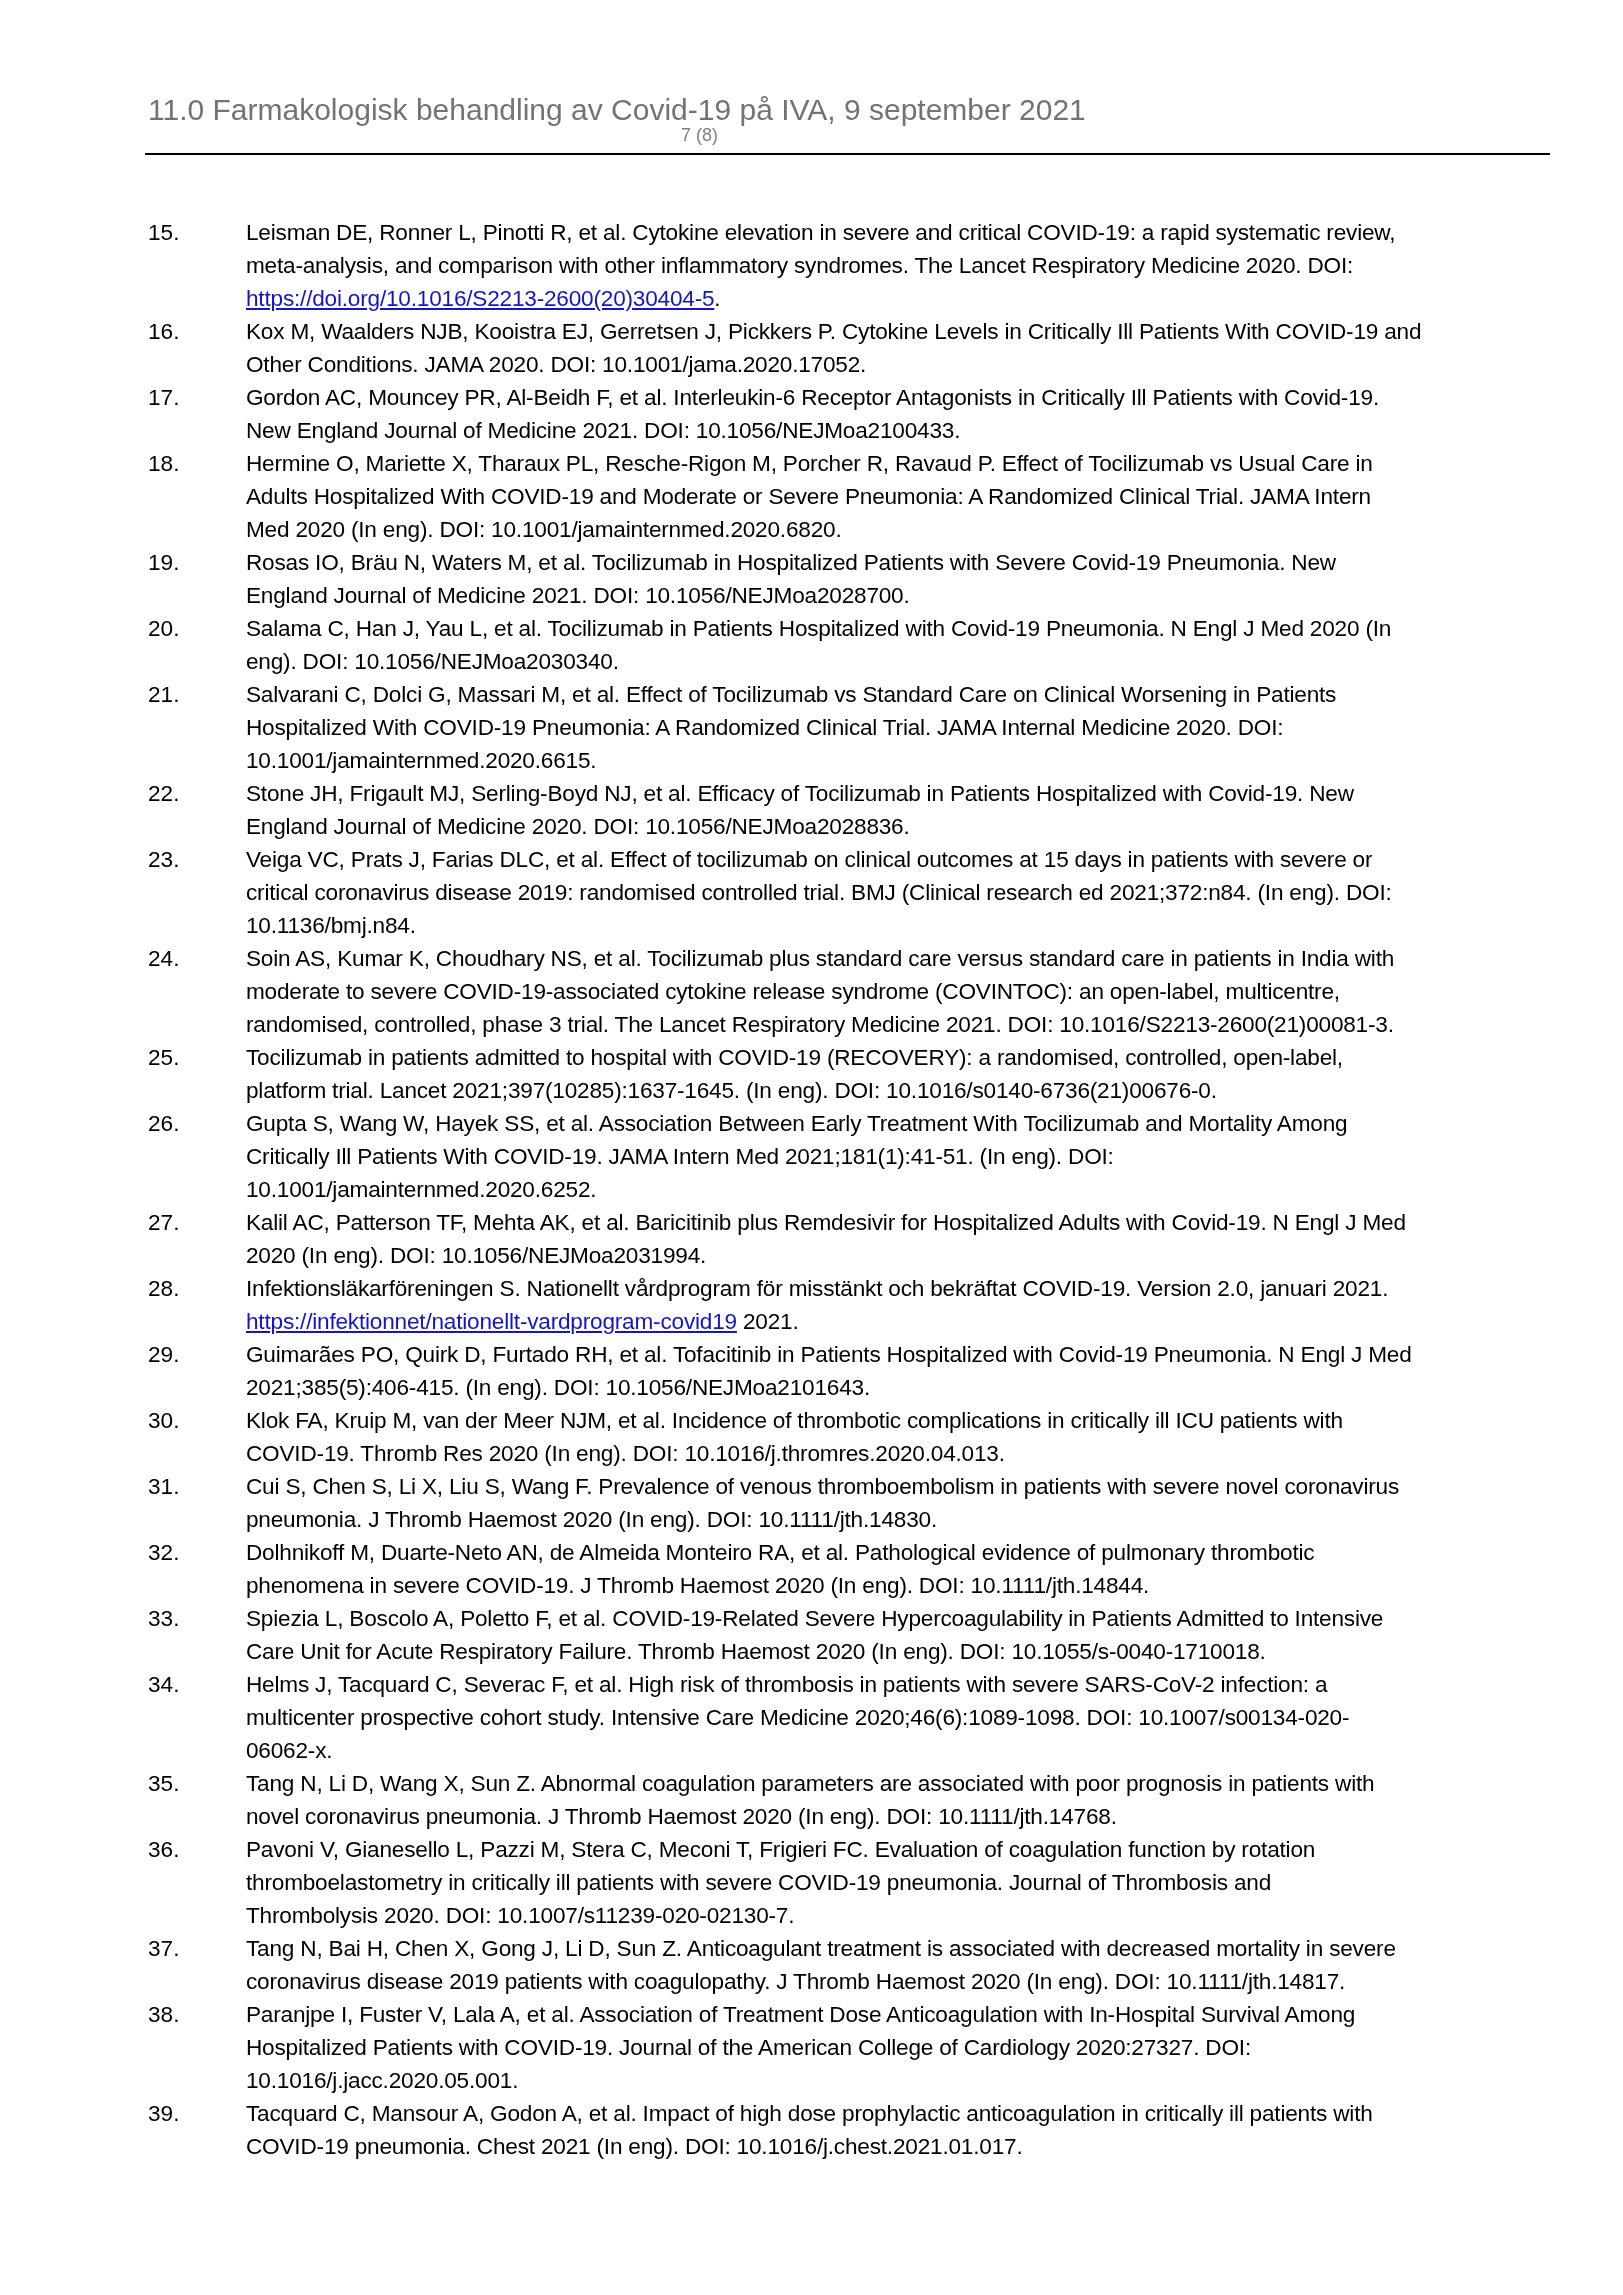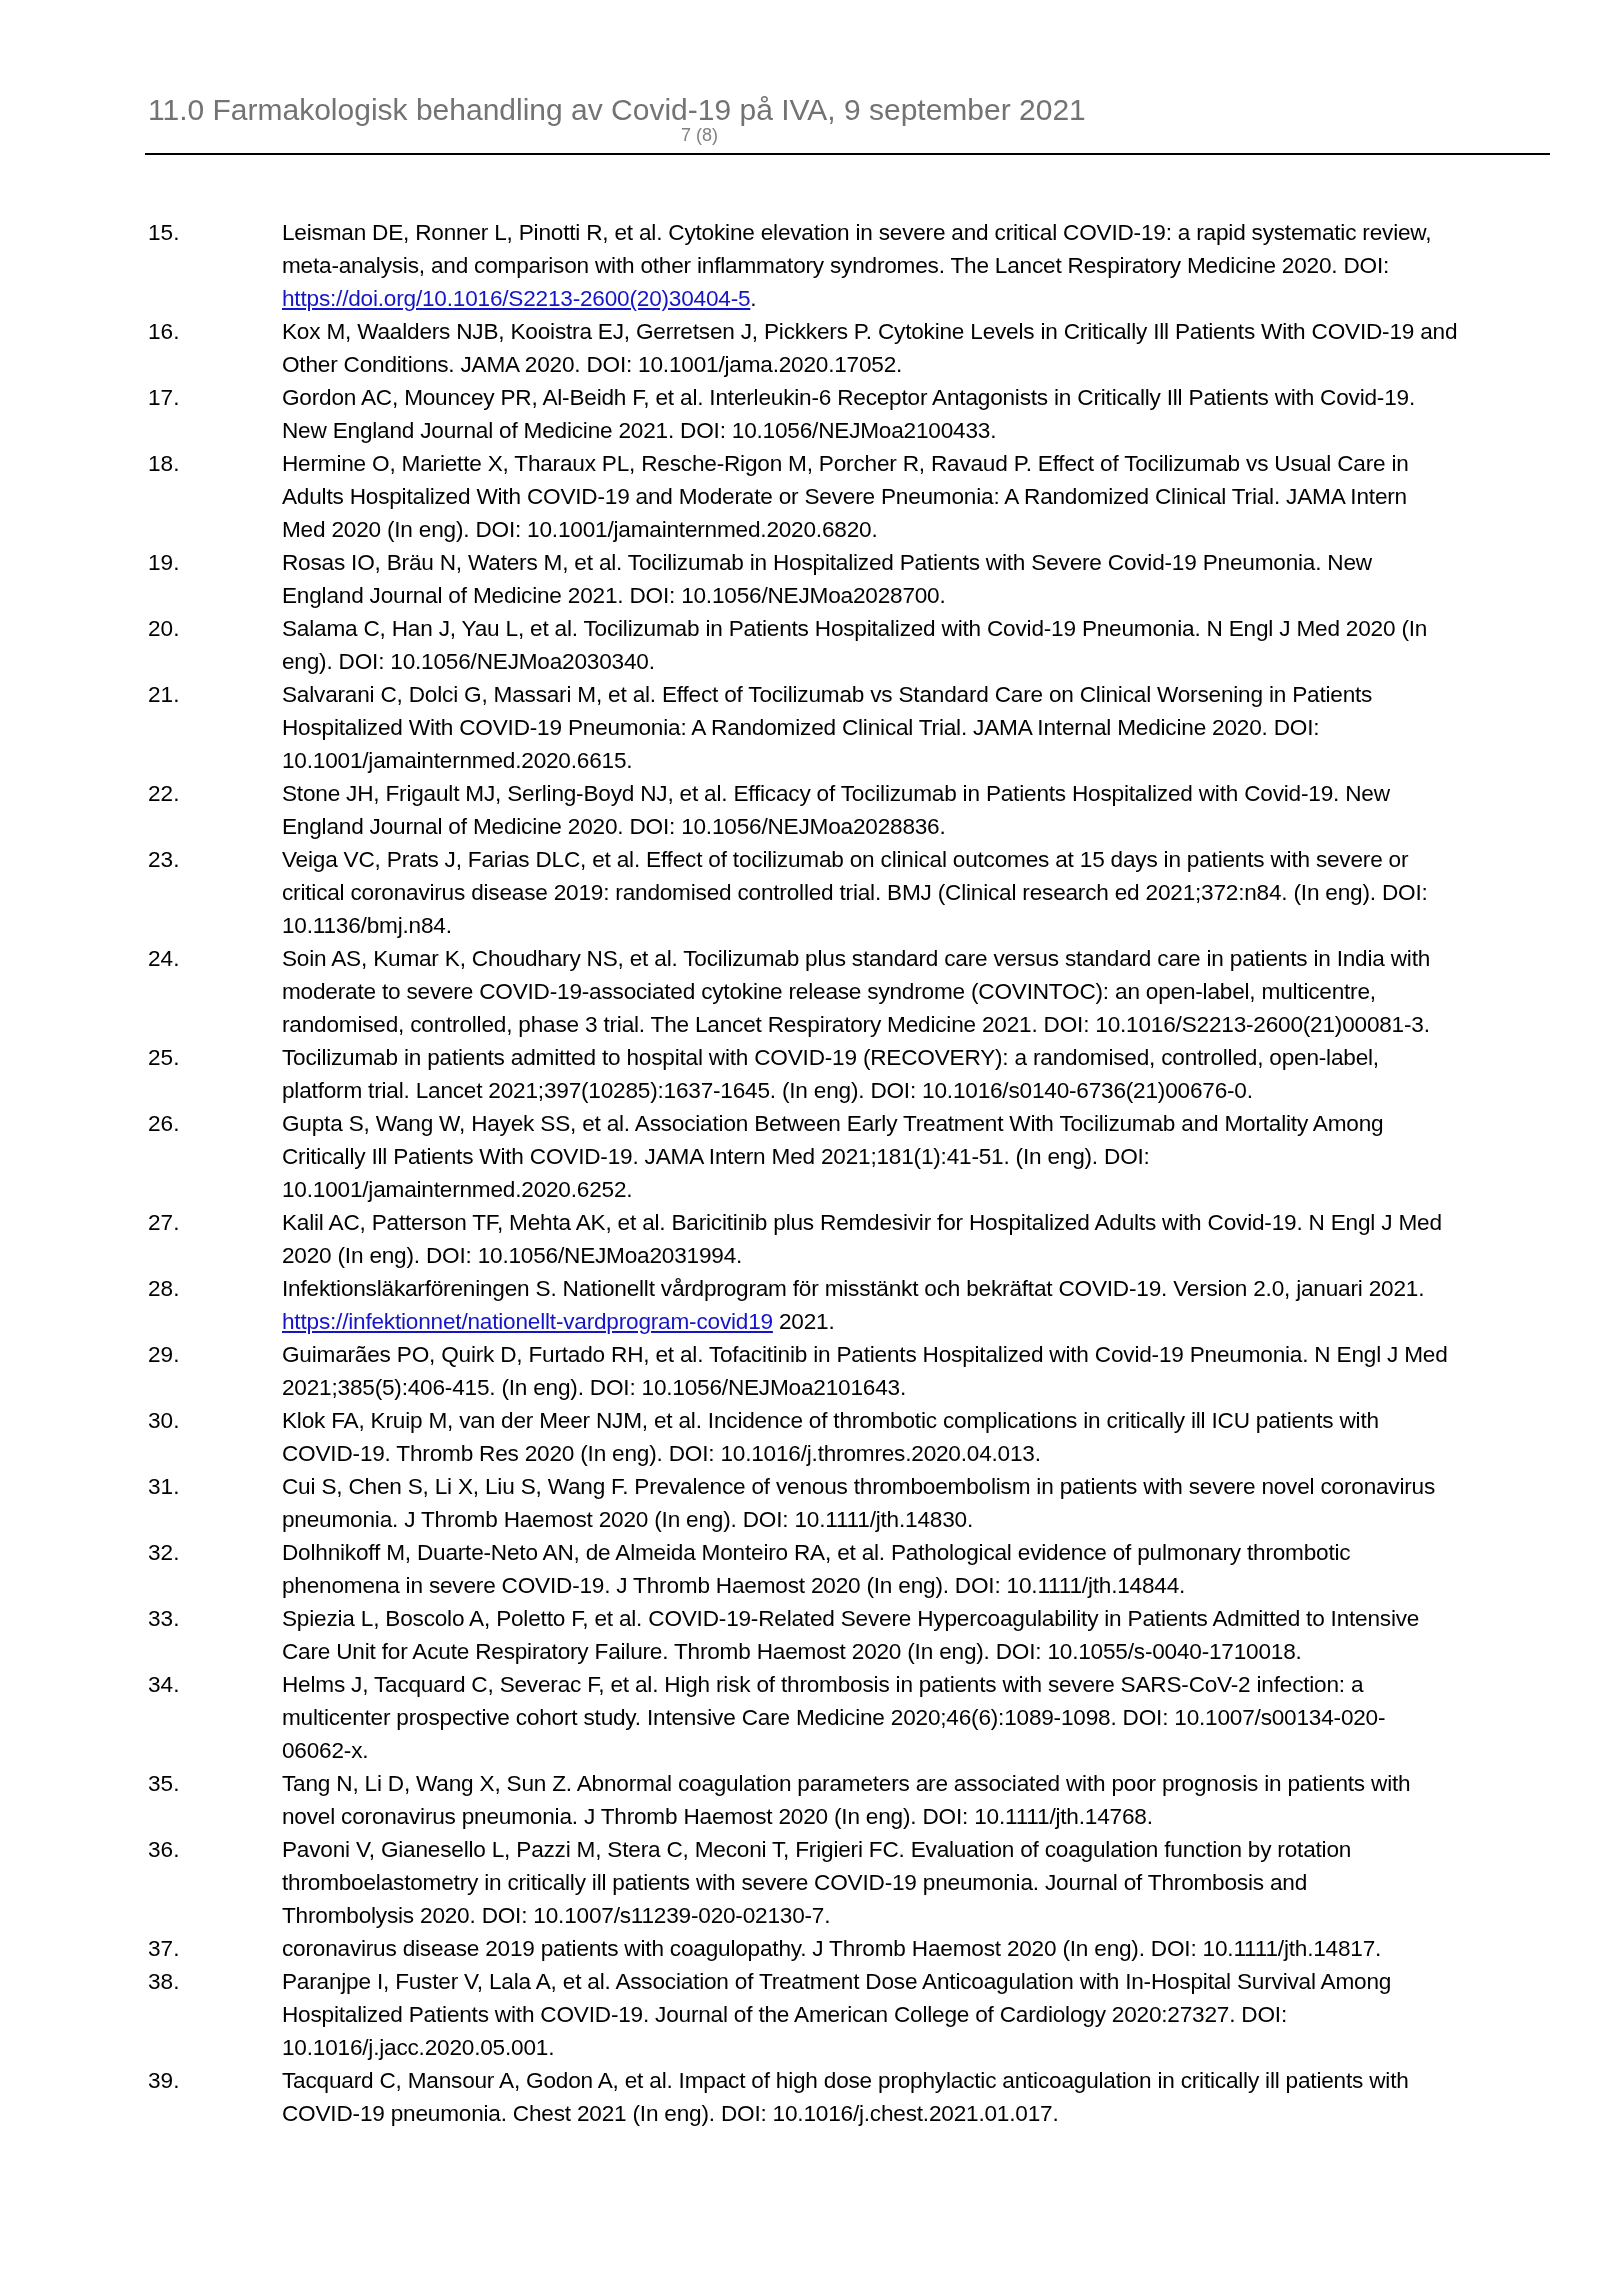--- a/index.html
+++ b/index.html
@@ -15,21 +15,21 @@
     color: #808080; white-space: nowrap;
   }
   .header-rule {
     position: absolute; left: 145px; top: 153px; width: 1405px; height: 2.3px;
     background: #000000;
   }
   .refs {
     position: absolute; left: 0; top: 216px; width: 1623px;
     font-family: "Liberation Sans", sans-serif; font-size: 22.6px; color: #000000;
   }
-  .ref { position: relative; padding-left: 36px; }
+  .ref { position: relative; }
   .ref-num {
     position: absolute; left: 148px; top: 0; height: 33px; line-height: 33px;
     white-space: nowrap;
   }
   .ref-body { margin-left: 246px; width: 1301px; text-align: center; }
   .ref-line {
     height: 33px; line-height: 33px; white-space: nowrap;
     transform-origin: left center; display: block; width: max-content;
     letter-spacing: -0.2px;
   }
@@ -202,20 +202,21 @@
     <span class="ref-num">36.</span>
     <div class="ref-body">
           <span class="ref-line"><span>Pavoni V, Gianesello L, Pazzi M, Stera C, Meconi T, Frigieri FC. Evaluation of coagulation function by rotation</span></span>
           <span class="ref-line"><span>thromboelastometry in critically ill patients with severe COVID-19 pneumonia. Journal of Thrombosis and</span></span>
           <span class="ref-line"><span>Thrombolysis 2020. DOI: 10.1007/s11239-020-02130-7.</span></span>
         </div>
   </div>
       <div class="ref">
     <span class="ref-num">37.</span>
     <div class="ref-body">
+          <span class="ref-line"><span>Tang N, Bai H, Chen X, Gong J, Li D, Sun Z. Anticoagulant treatment is associated with decreased mortality in severe</span></span>
           <span class="ref-line"><span>coronavirus disease 2019 patients with coagulopathy. J Thromb Haemost 2020 (In eng). DOI: 10.1111/jth.14817.</span></span>
         </div>
   </div>
       <div class="ref">
     <span class="ref-num">38.</span>
     <div class="ref-body">
           <span class="ref-line"><span>Paranjpe I, Fuster V, Lala A, et al. Association of Treatment Dose Anticoagulation with In-Hospital Survival Among</span></span>
           <span class="ref-line"><span>Hospitalized Patients with COVID-19. Journal of the American College of Cardiology 2020:27327. DOI:</span></span>
           <span class="ref-line"><span>10.1016/j.jacc.2020.05.001.</span></span>
         </div>

